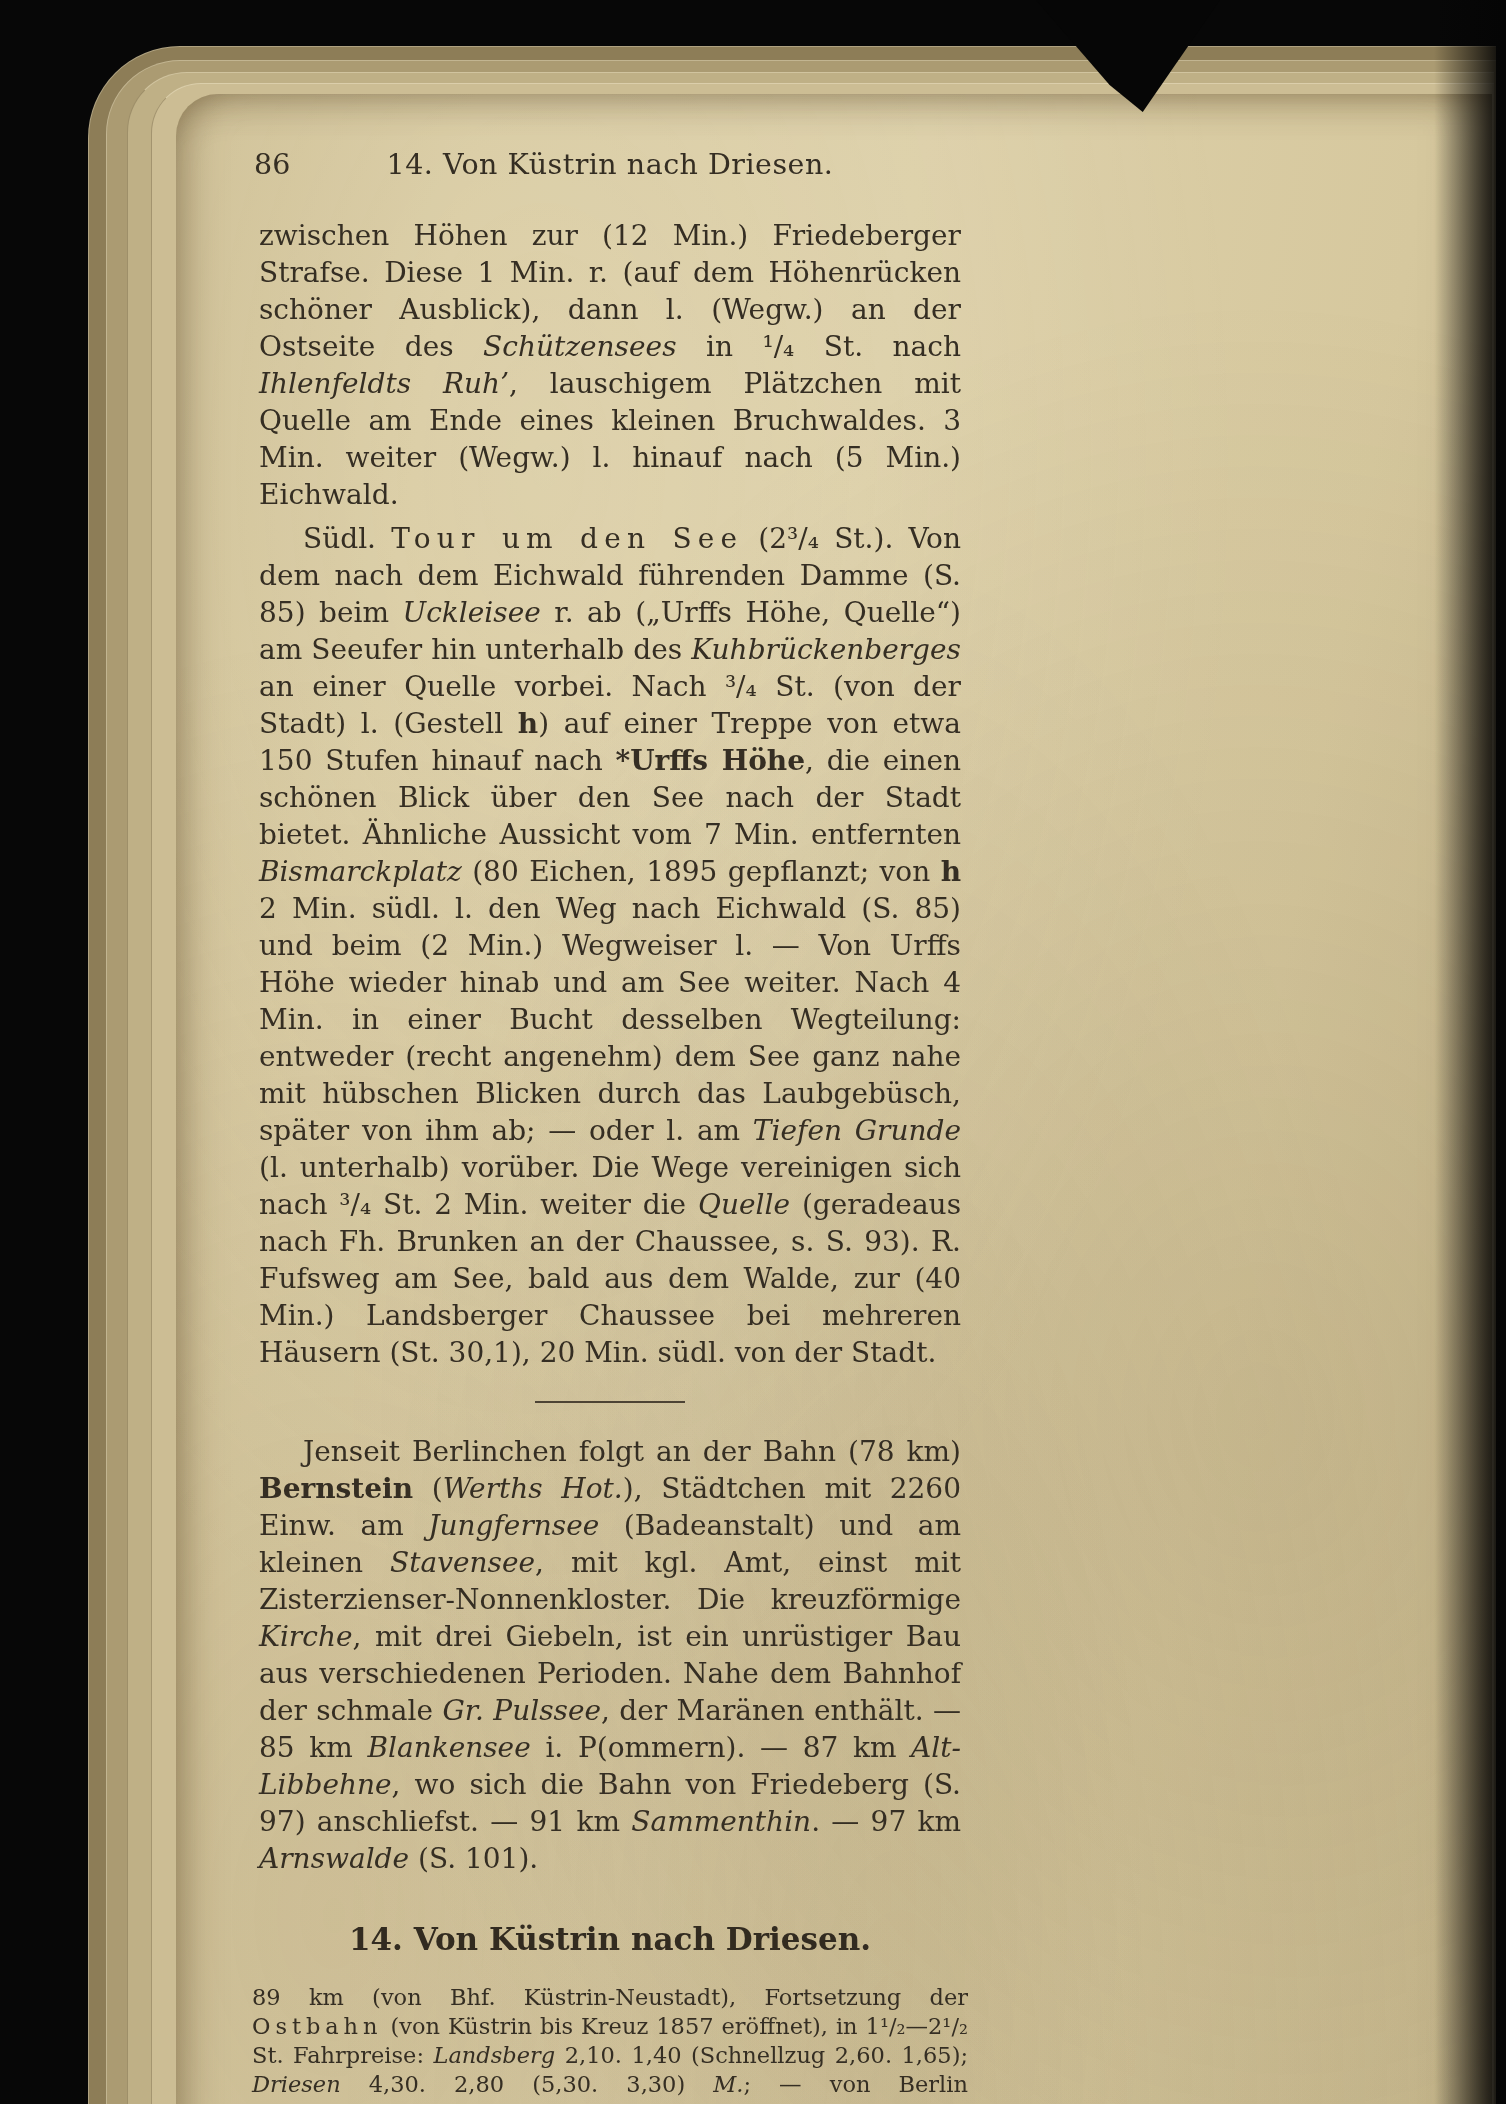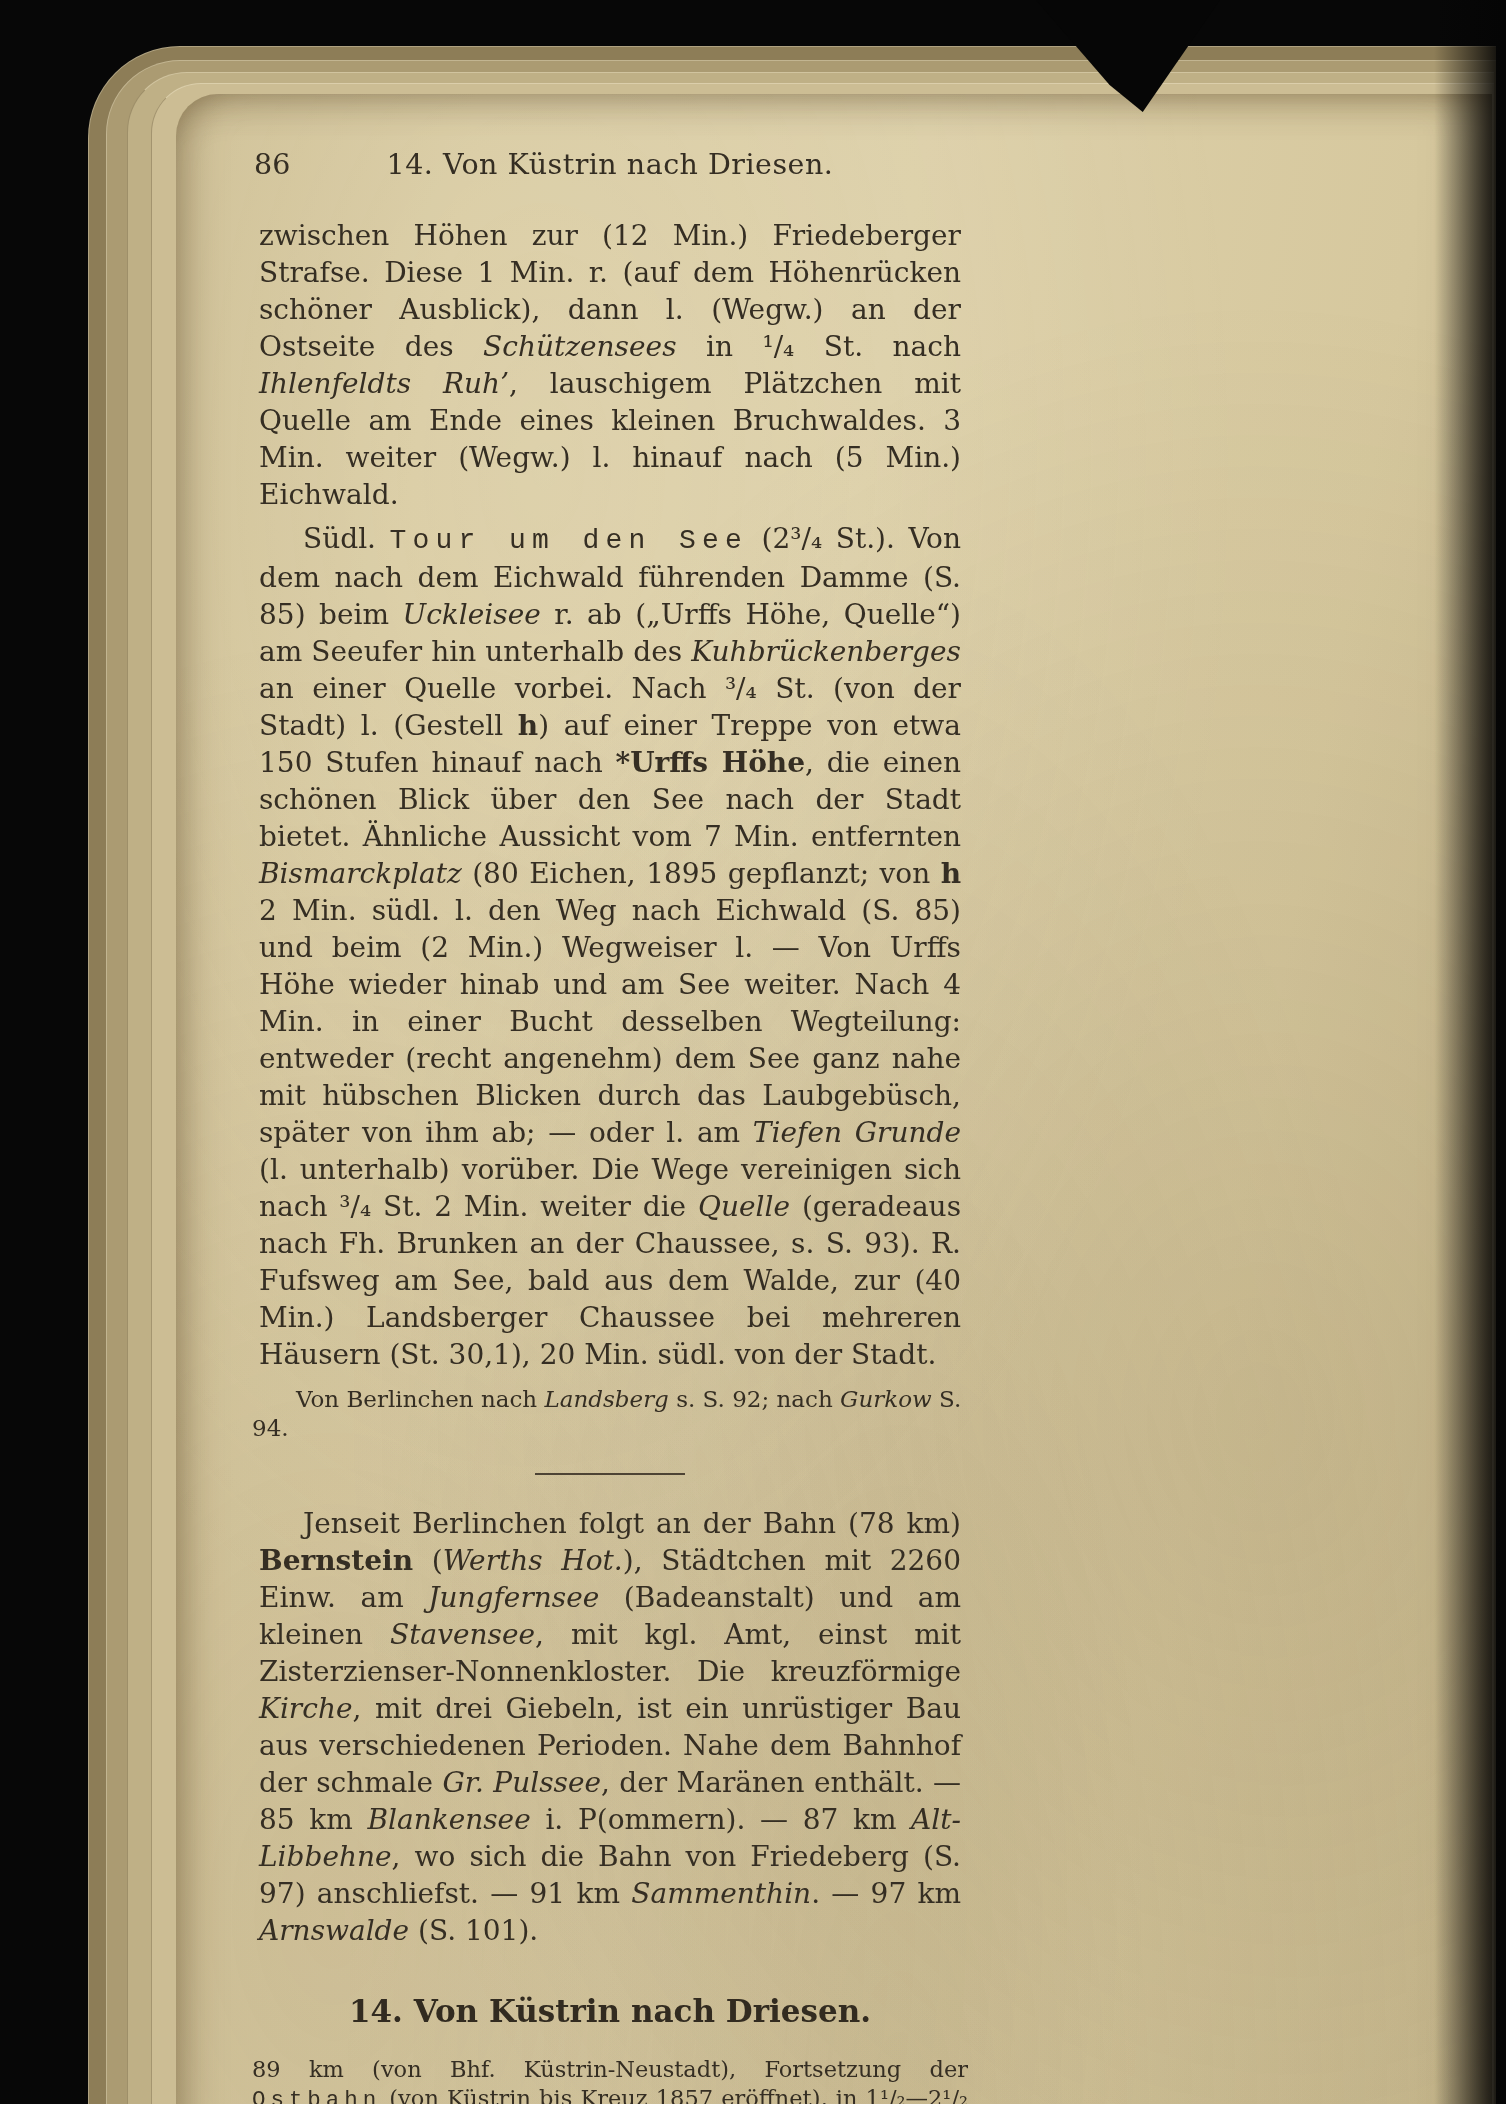--- a/index.html
+++ b/index.html
@@ -49,21 +49,21 @@
   .note{font-size:23px;line-height:29px;margin:12px 0 0 0;text-indent:44px;}
   .rule{width:150px;height:2px;background:#4d4334;margin:30px auto 30px auto;}
 
   .section-heading{font-size:31px;line-height:40px;font-weight:bold;text-align:center;
                    margin:42px 0 24px 0;color:#322b20;}
 
   .fine-print{font-size:22.5px;line-height:29px;text-align:justify;margin:0;}
 
   .st-i{font-style:italic;}
   .st-b{font-weight:bold;}
-  .st-sp{letter-spacing:0.22em;font-family:Liberation Mono, monospace;}
+  .st-sp{letter-spacing:0.22em;}
 </style>
 </head>
 <body>
 
 <div class="scene">
   <div class="edge edge-4"></div>
   <div class="edge edge-3"></div>
   <div class="edge edge-2"></div>
   <div class="edge edge-1"></div>
 
@@ -74,21 +74,20 @@
 
       <div class="page-header">
         <span class="page-number">86</span>
         <span class="running-header">14. Von Küstrin nach Driesen.</span>
       </div>
 
       <p class="body-para no-indent"><span>zwischen Höhen zur (12 Min.) Friedeberger Strafse. Diese 1 Min. r. (auf dem Höhenrücken schöner Ausblick), dann l. (Wegw.) an der Ostseite des </span><span class="st-i">Schützensees</span><span> in ¹/₄ St. nach </span><span class="st-i">Ihlenfeldts Ruh’</span><span>, lauschigem Plätzchen mit Quelle am Ende eines kleinen Bruchwaldes. 3 Min. weiter (Wegw.) l. hinauf nach (5 Min.) Eichwald.</span></p>
 
       <p class="body-para indent"><span>Südl. </span><span class="st-sp">Tour um den See</span><span> (2³/₄ St.). Von dem nach dem Eichwald führenden Damme (S. 85) beim </span><span class="st-i">Uckleisee</span><span> r. ab („Urffs Höhe, Quelle“) am Seeufer hin unterhalb des </span><span class="st-i">Kuhbrückenberges</span><span> an einer Quelle vorbei. Nach ³/₄ St. (von der Stadt) l. (Gestell </span><span class="st-b">h</span><span>) auf einer Treppe von etwa 150 Stufen hinauf nach </span><span class="st-b">*Urffs Höhe</span><span>, die einen schönen Blick über den See nach der Stadt bietet. Ähnliche Aussicht vom 7 Min. entfernten </span><span class="st-i">Bismarckplatz</span><span> (80 Eichen, 1895 gepflanzt; von </span><span class="st-b">h</span><span> 2 Min. südl. l. den Weg nach Eichwald (S. 85) und beim (2 Min.) Wegweiser l. — Von Urffs Höhe wieder hinab und am See weiter. Nach 4 Min. in einer Bucht desselben Wegteilung: entweder (recht angenehm) dem See ganz nahe mit hübschen Blicken durch das Laubgebüsch, später von ihm ab; — oder l. am </span><span class="st-i">Tiefen Grunde</span><span> (l. unterhalb) vorüber. Die Wege vereinigen sich nach ³/₄ St. 2 Min. weiter die </span><span class="st-i">Quelle</span><span> (geradeaus nach Fh. Brunken an der Chaussee, s. S. 93). R. Fufsweg am See, bald aus dem Walde, zur (40 Min.) Landsberger Chaussee bei mehreren Häusern (St. 30,1), 20 Min. südl. von der Stadt.</span></p>
 
-      <p class="note"><span>Von Berlinchen nach </span><span class="st-i">Landsberg</span><span> s. S. 92; nach </span><span class="st-i">Gurkow</span><span> S. 94.</span></p>
 
       <div class="rule"></div>
 
       <p class="body-para indent"><span>Jenseit Berlinchen folgt an der Bahn (78 km) </span><span class="st-b">Bernstein</span><span> (</span><span class="st-i">Werths Hot.</span><span>), Städtchen mit 2260 Einw. am </span><span class="st-i">Jungfernsee</span><span> (Badeanstalt) und am kleinen </span><span class="st-i">Stavensee</span><span>, mit kgl. Amt, einst mit Zisterzienser-Nonnenkloster. Die kreuzförmige </span><span class="st-i">Kirche</span><span>, mit drei Giebeln, ist ein unrüstiger Bau aus verschiedenen Perioden. Nahe dem Bahnhof der schmale </span><span class="st-i">Gr. Pulssee</span><span>, der Maränen enthält. — 85 km </span><span class="st-i">Blankensee</span><span> i. P(ommern). — 87 km </span><span class="st-i">Alt-Libbehne</span><span>, wo sich die Bahn von Friedeberg (S. 97) anschliefst. — 91 km </span><span class="st-i">Sammenthin</span><span>. — 97 km </span><span class="st-i">Arnswalde</span><span> (S. 101).</span></p>
 
       <h2 class="section-heading">14. Von Küstrin nach Driesen.</h2>
 
       <p class="fine-print"><span>89 km (von Bhf. Küstrin-Neustadt), Fortsetzung der </span><span class="st-sp">Ostbahn</span><span> (von Küstrin bis Kreuz 1857 eröffnet), in 1¹/₂—2¹/₂ St. Fahrpreise: </span><span class="st-i">Landsberg</span><span> 2,10. 1,40 (Schnellzug 2,60. 1,65); </span><span class="st-i">Driesen</span><span> 4,30. 2,80 (5,30. 3,30) </span><span class="st-i">M.</span><span>; — von Berlin (Friedrichstrafse) nach </span></p>
 
     </div>

